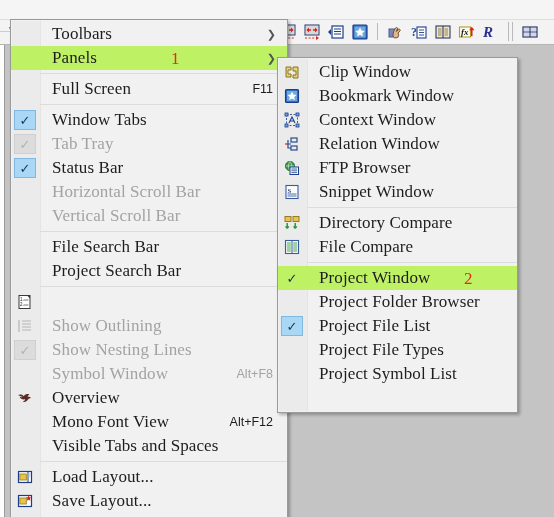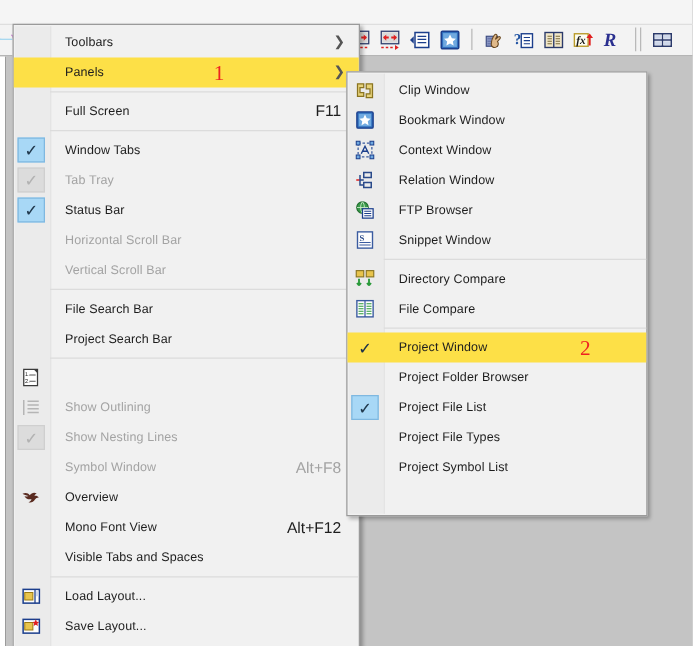--- a/index.html
+++ b/index.html
@@ -128,21 +128,21 @@
   }
   .menu-row {
     position: relative;
     height: 24px;
     display: flex;
     align-items: center;
     cursor: default;
     white-space: nowrap;
   }
   .menu-row.highlight {
-    background: #fde047;
+    background: #bef264;
     align-items: center;
   }
   .menu-icon {
     width: 28px;
     min-width: 28px;
     height: 24px;
     display: flex;
     align-items: center;
     justify-content: center;
   }
@@ -159,23 +159,24 @@
     line-height: 1;
   }
   .menu-check.disabled {
     background: #dcdcdc;
     border-color: #cfcfcf;
     color: #b2b2b2;
   }
   .menu-label {
     flex: 1;
     padding-left: 13px;
-    font-size: 10px;
+    font-size: 17px;
     color: #1d1d1d;
     letter-spacing: 0.1px;
+    font-family: Liberation Serif, serif;
   }
   .menu-row.disabled .menu-label { color: #a3a3a3; }
   .menu-shortcut {
     font-size: 12.5px;
     color: #1d1d1d;
     padding-right: 14px;
     text-align: center;
   }
   .menu-row.disabled .menu-shortcut { color: #a3a3a3; }
   .menu-arrow {

